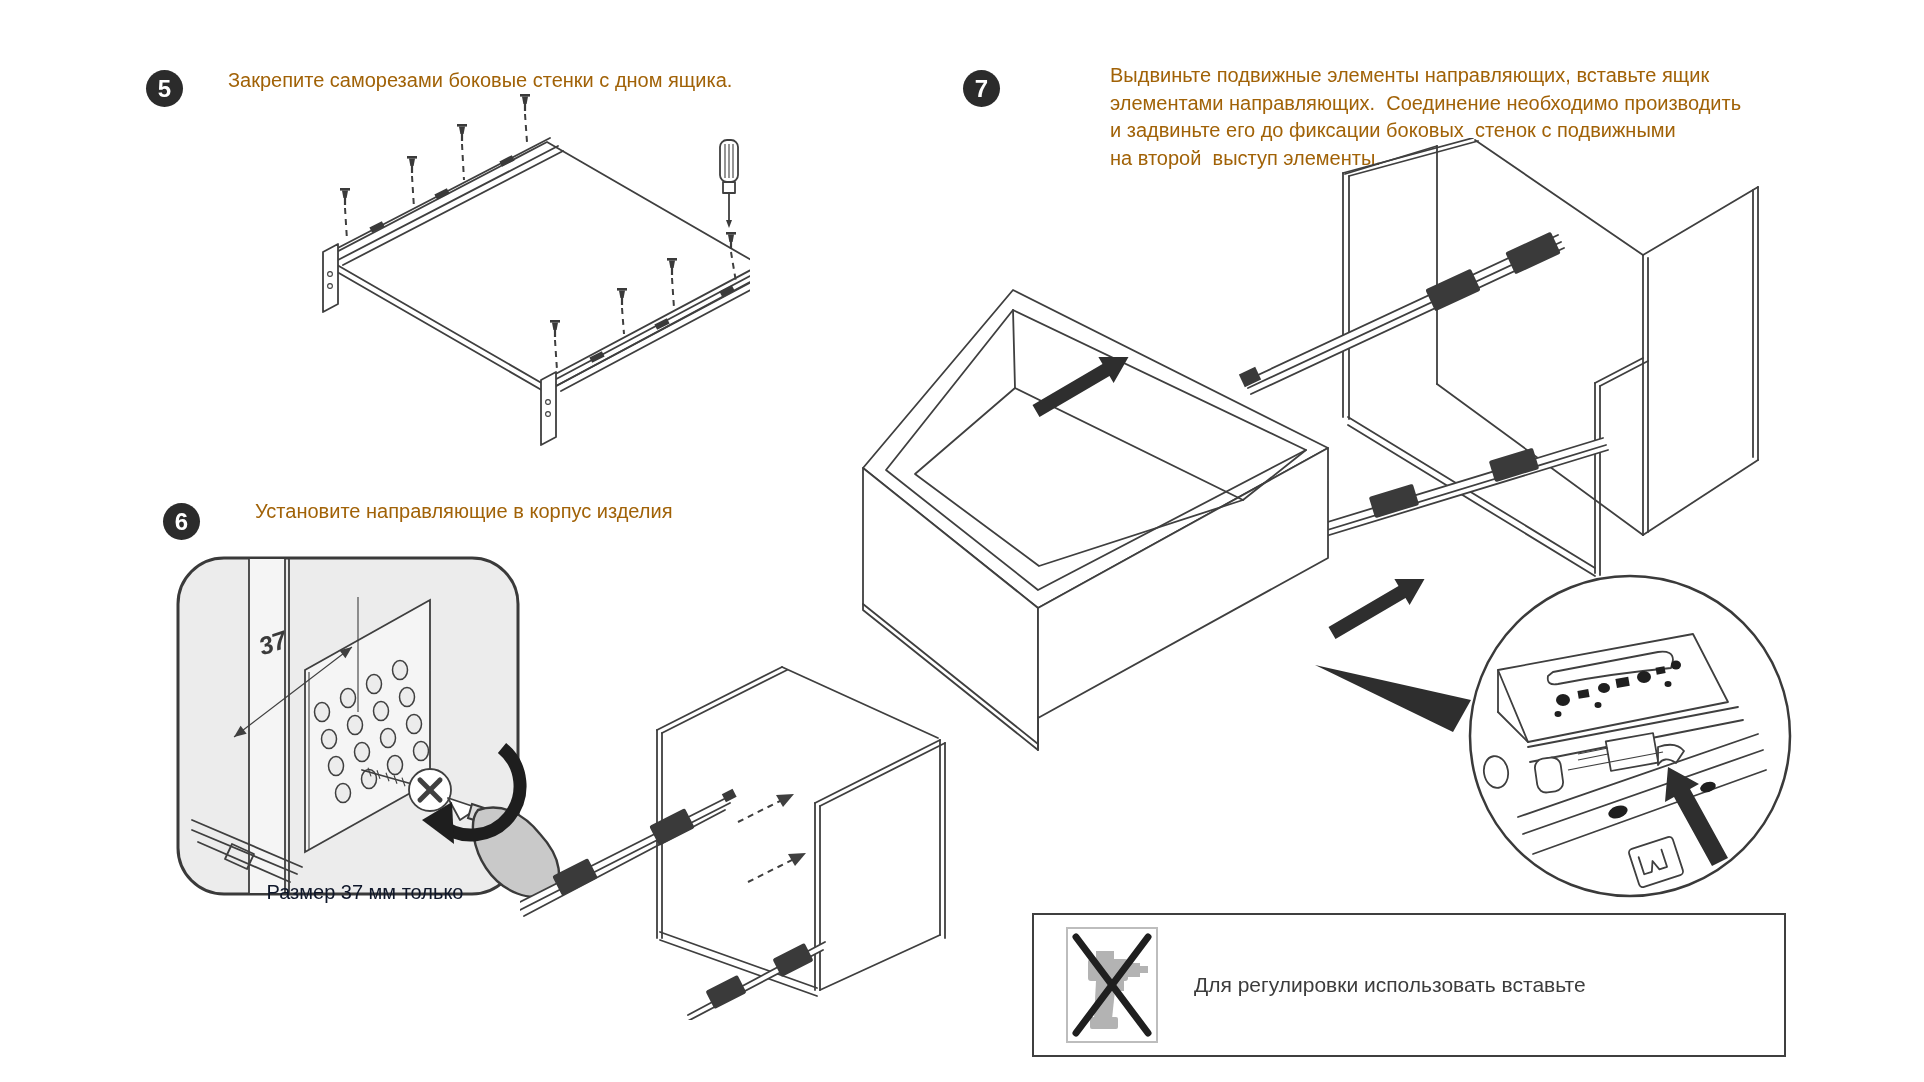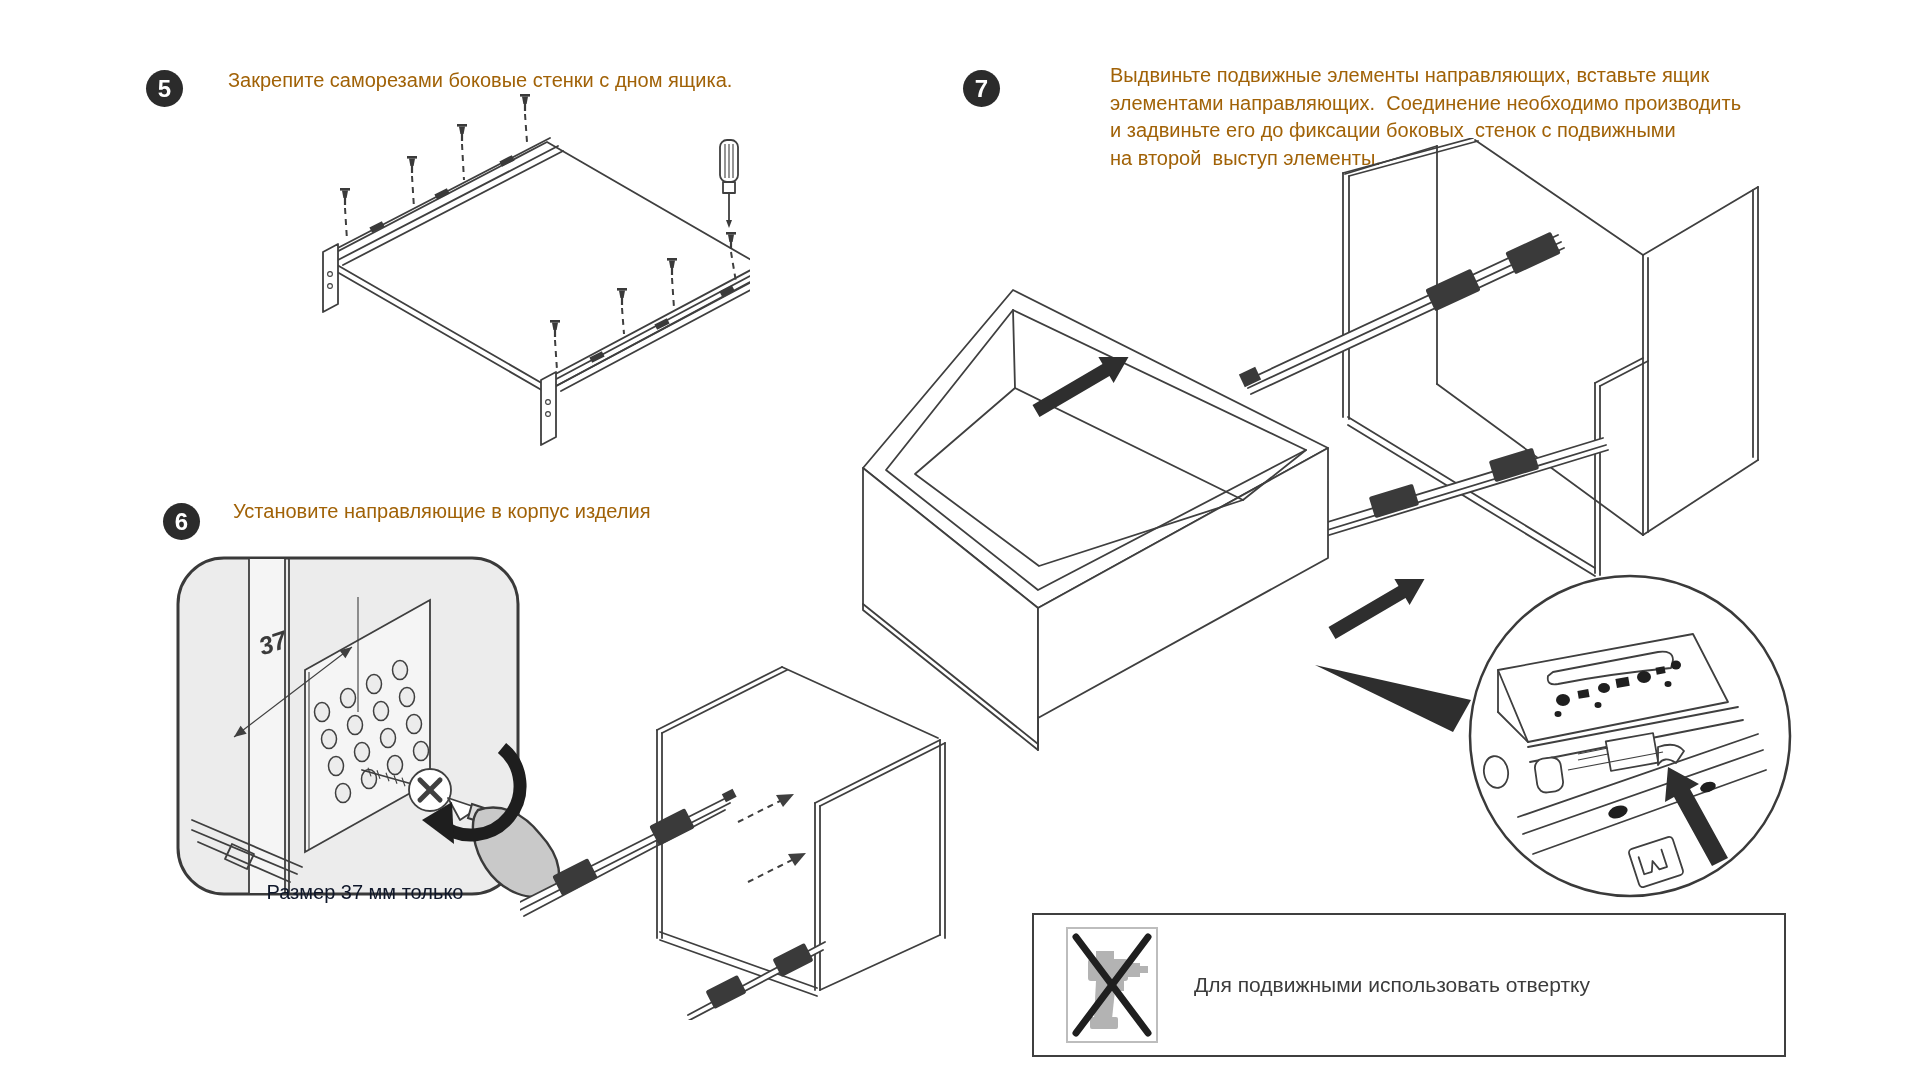--- a/index.html
+++ b/index.html
@@ -107,21 +107,21 @@
       <line class="ln" x1="479" y1="111" x2="479" y2="138" stroke-width="3"></line>
       <polygon points="476,138 482,138 479,146" fill="#3a3a3a"></polygon>
       <use href="#scr" x="481" y="152"></use>
       <line class="dash" x1="481" y1="170" x2="486" y2="200"></line>
     </g>
   </svg>
 
   <div class="badge" style="left:163px;top:503px">
     <span>6</span>
   </div>
-  <div class="instr" style="left:233px;top:498px;width:560px">
+  <div class="instr" style="left:255px;top:498px;width:560px">
     <div>Установите направляющие в корпус изделия</div>
   </div>
 
   <svg style="left:172px;top:552px" width="400" height="360" viewBox="0 0 400 360">
     <rect x="6" y="6" width="340" height="336" rx="46" fill="#ececec" stroke="#3a3a3a" stroke-width="3"></rect>
     <g>
       <rect x="77" y="7" width="36" height="334" fill="#f5f5f5"></rect>
       <line class="ln" x1="77" y1="7" x2="77" y2="341"></line>
       <line class="ln" x1="113" y1="7" x2="113" y2="341"></line>
       <line class="ln" x1="117" y1="7" x2="117" y2="341"></line>
@@ -368,16 +368,16 @@
           <polygon points="28,52 48,52 44,90 26,90"></polygon>
           <rect x="22" y="88" width="28" height="12" rx="2"></rect>
           <rect x="48" y="52" width="8" height="10"></rect>
         </g>
         <g stroke="#1f1f1f" stroke-width="7" stroke-linecap="round">
           <line x1="8" y1="8" x2="80" y2="104"></line>
           <line x1="80" y1="8" x2="8" y2="104"></line>
         </g>
       </svg>
     </div>
-    <div class="notetext">Для подвижными использовать отвертку</div>
+    <div class="notetext">Для регулировки использовать вставьте</div>
   </div>
 
 </div>
 
 </body></html>

